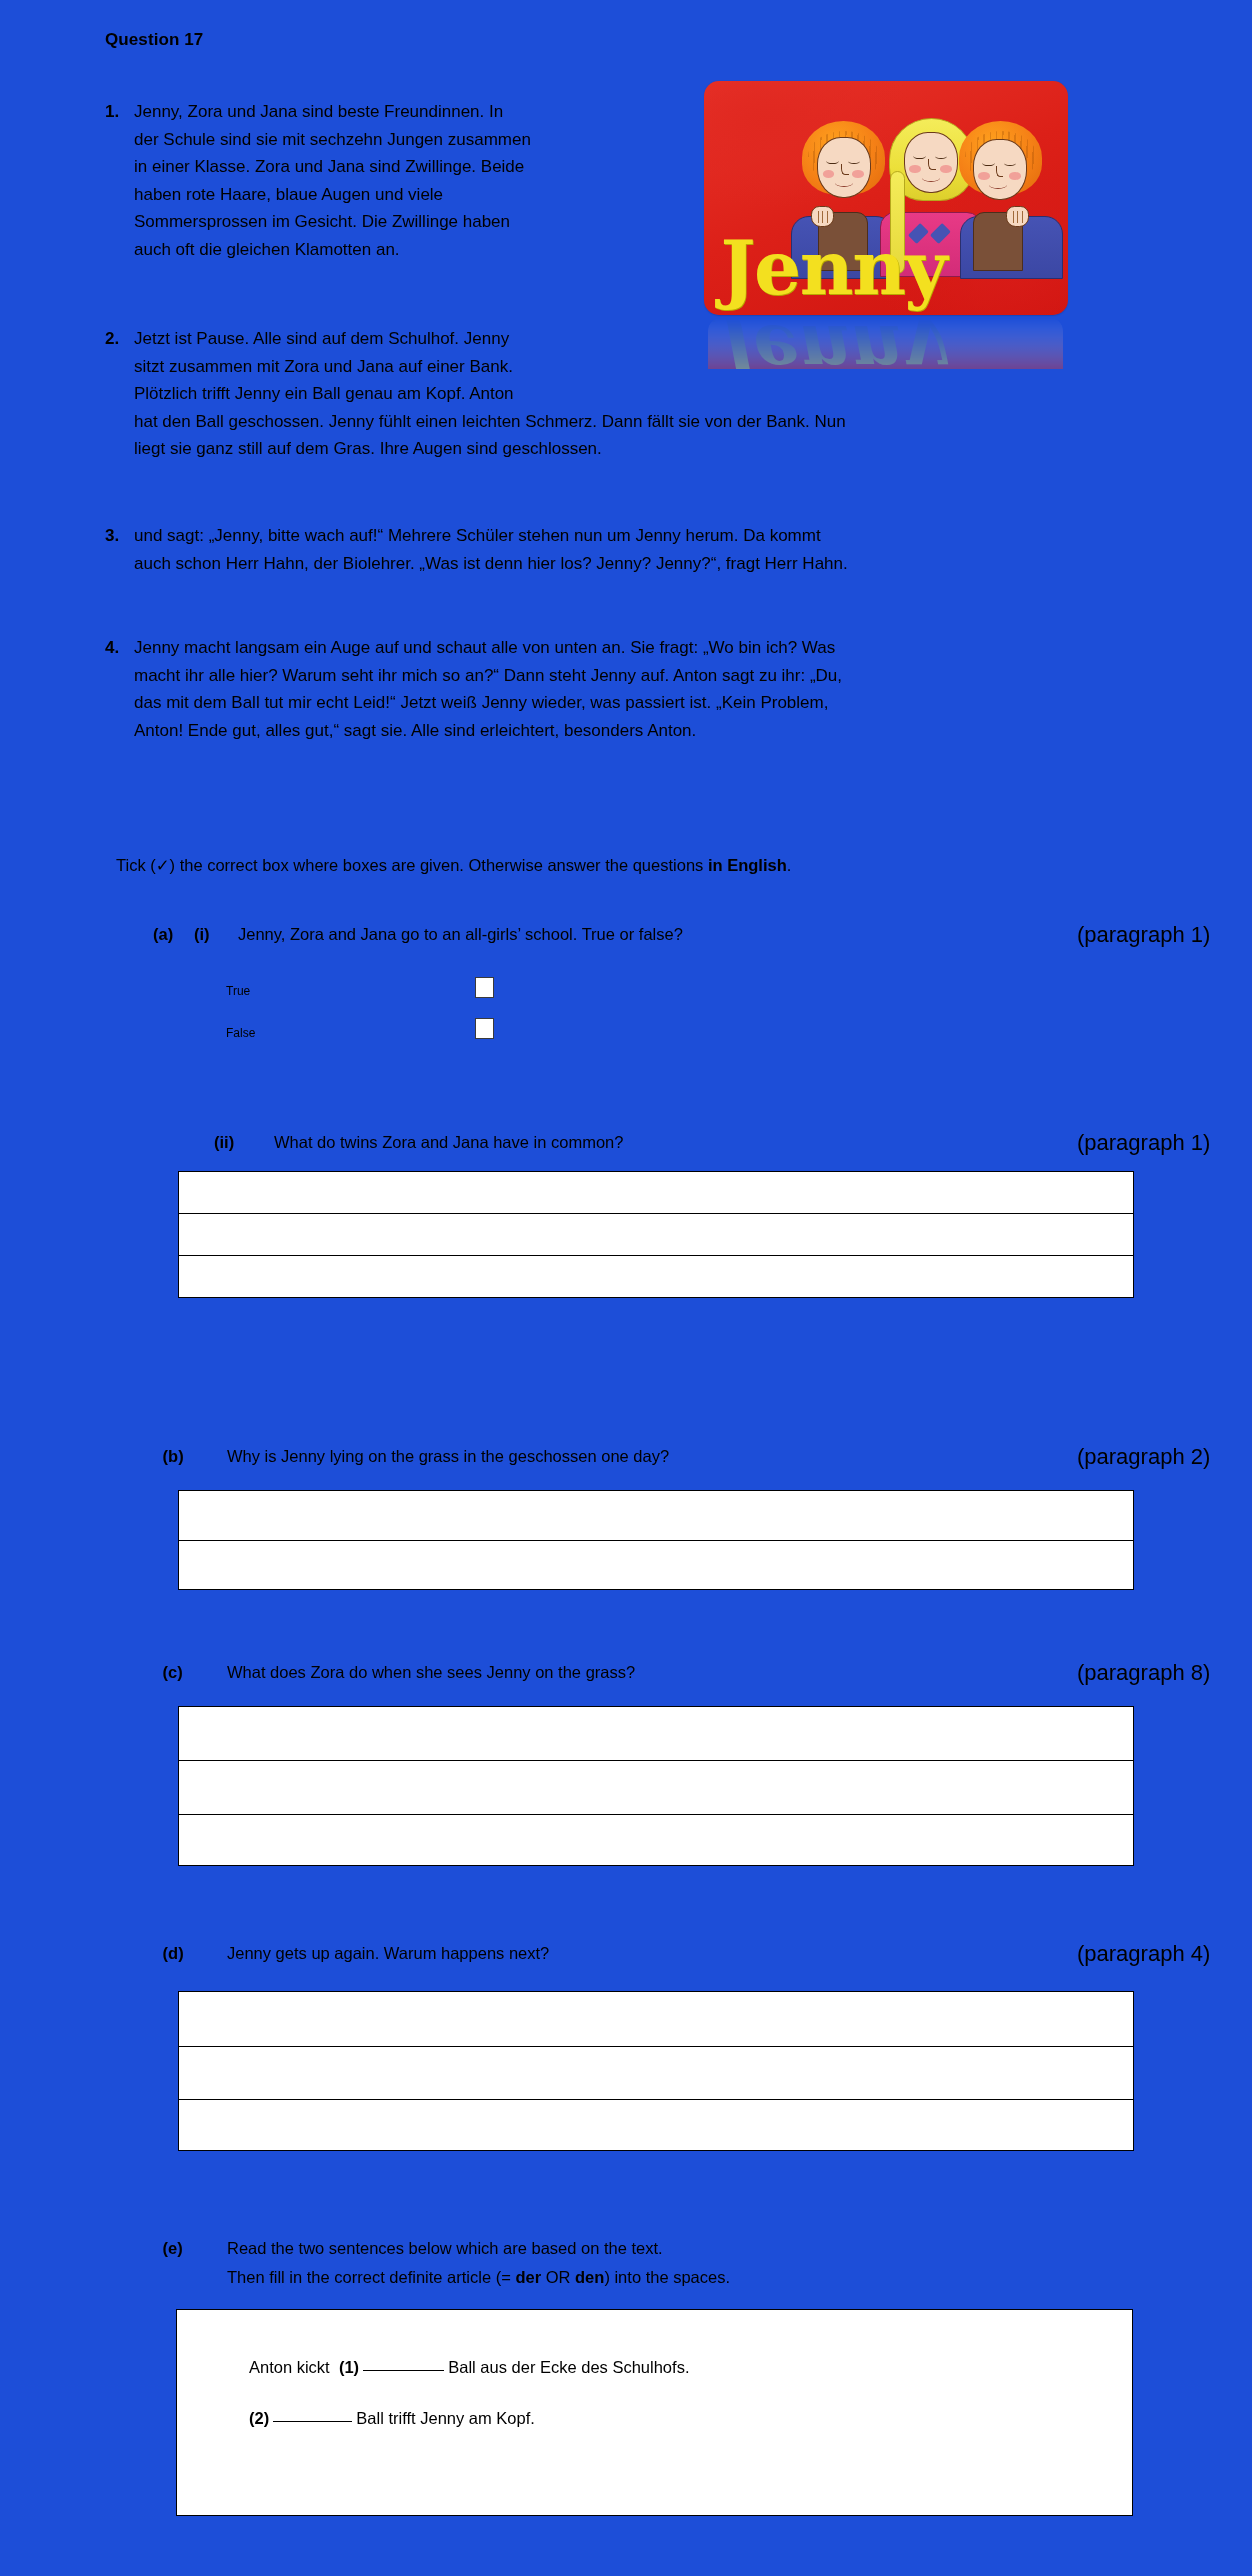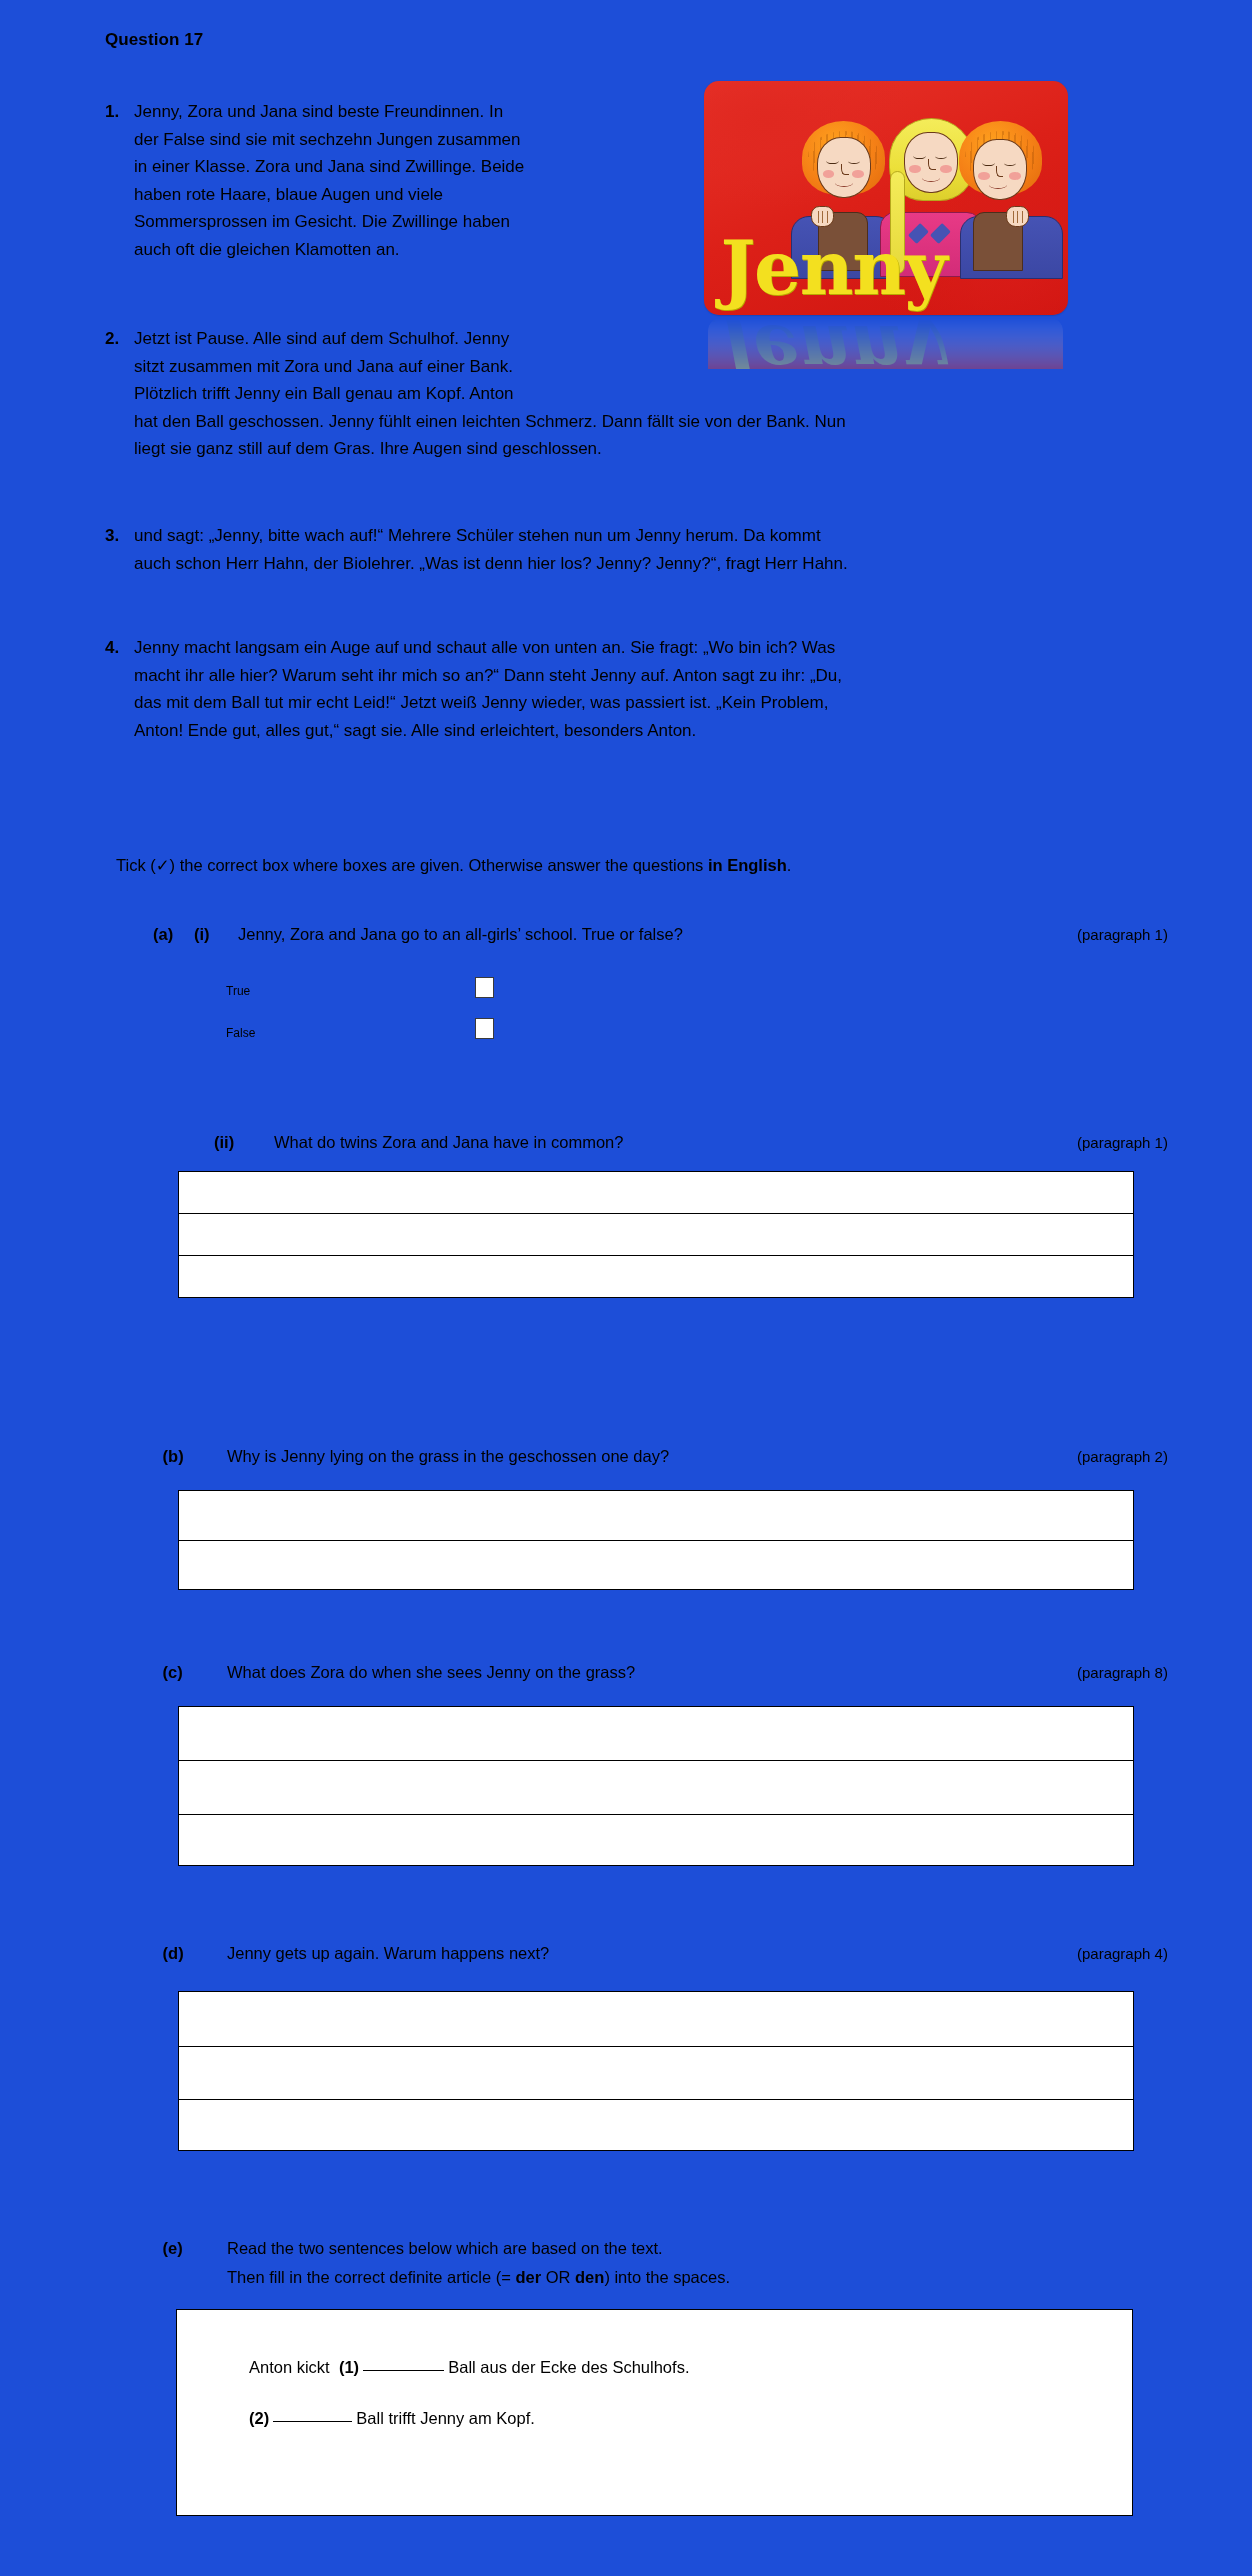--- a/index.html
+++ b/index.html
@@ -239,21 +239,21 @@
   
   .qrow {
     position: absolute;
     font-size: 16.5px;
     line-height: 23.4px;
     margin-left: 48px;
   }
   .qlabel { font-weight: bold; }
   .qpara {
     position: absolute;
-    font-size: 15px;
+    font-size: 22px;
     right: 0;
     white-space: nowrap;
   }
 
   .answer-box {
     position: absolute;
     border: 1.7px solid #000;
     box-sizing: border-box;
     background: #fff;
   }
@@ -362,21 +362,21 @@
 
     <div class="jenny-reflect">
       <div class="rtext">Jenny</div>
     </div>
   </div>
 
   <div class="para" style="position:absolute; left:105px; top:98px; width:482px;">
     <div class="para-num">1.</div>
     <div class="para-text narrow1">
       <span class="line">Jenny, Zora und Jana sind beste Freundinnen.  In</span>
-      <span class="line">der False sind sie mit sechzehn Jungen zusammen</span>
+      <span class="line">der Schule sind sie mit sechzehn Jungen zusammen</span>
       <span class="line">in einer Klasse.  Zora und Jana sind Zwillinge.  Beide</span>
       <span class="line">haben rote Haare, blaue Augen und viele</span>
       <span class="line">Sommersprossen im Gesicht.  Die Zwillinge haben</span>
       <span class="line">auch oft die gleichen Klamotten an.</span>
     </div>
   </div>
 
   <div class="para" style="position:absolute; left:105px; top:325px; width:1033px;">
     <div class="para-num">2.</div>
     <div class="para-text">

